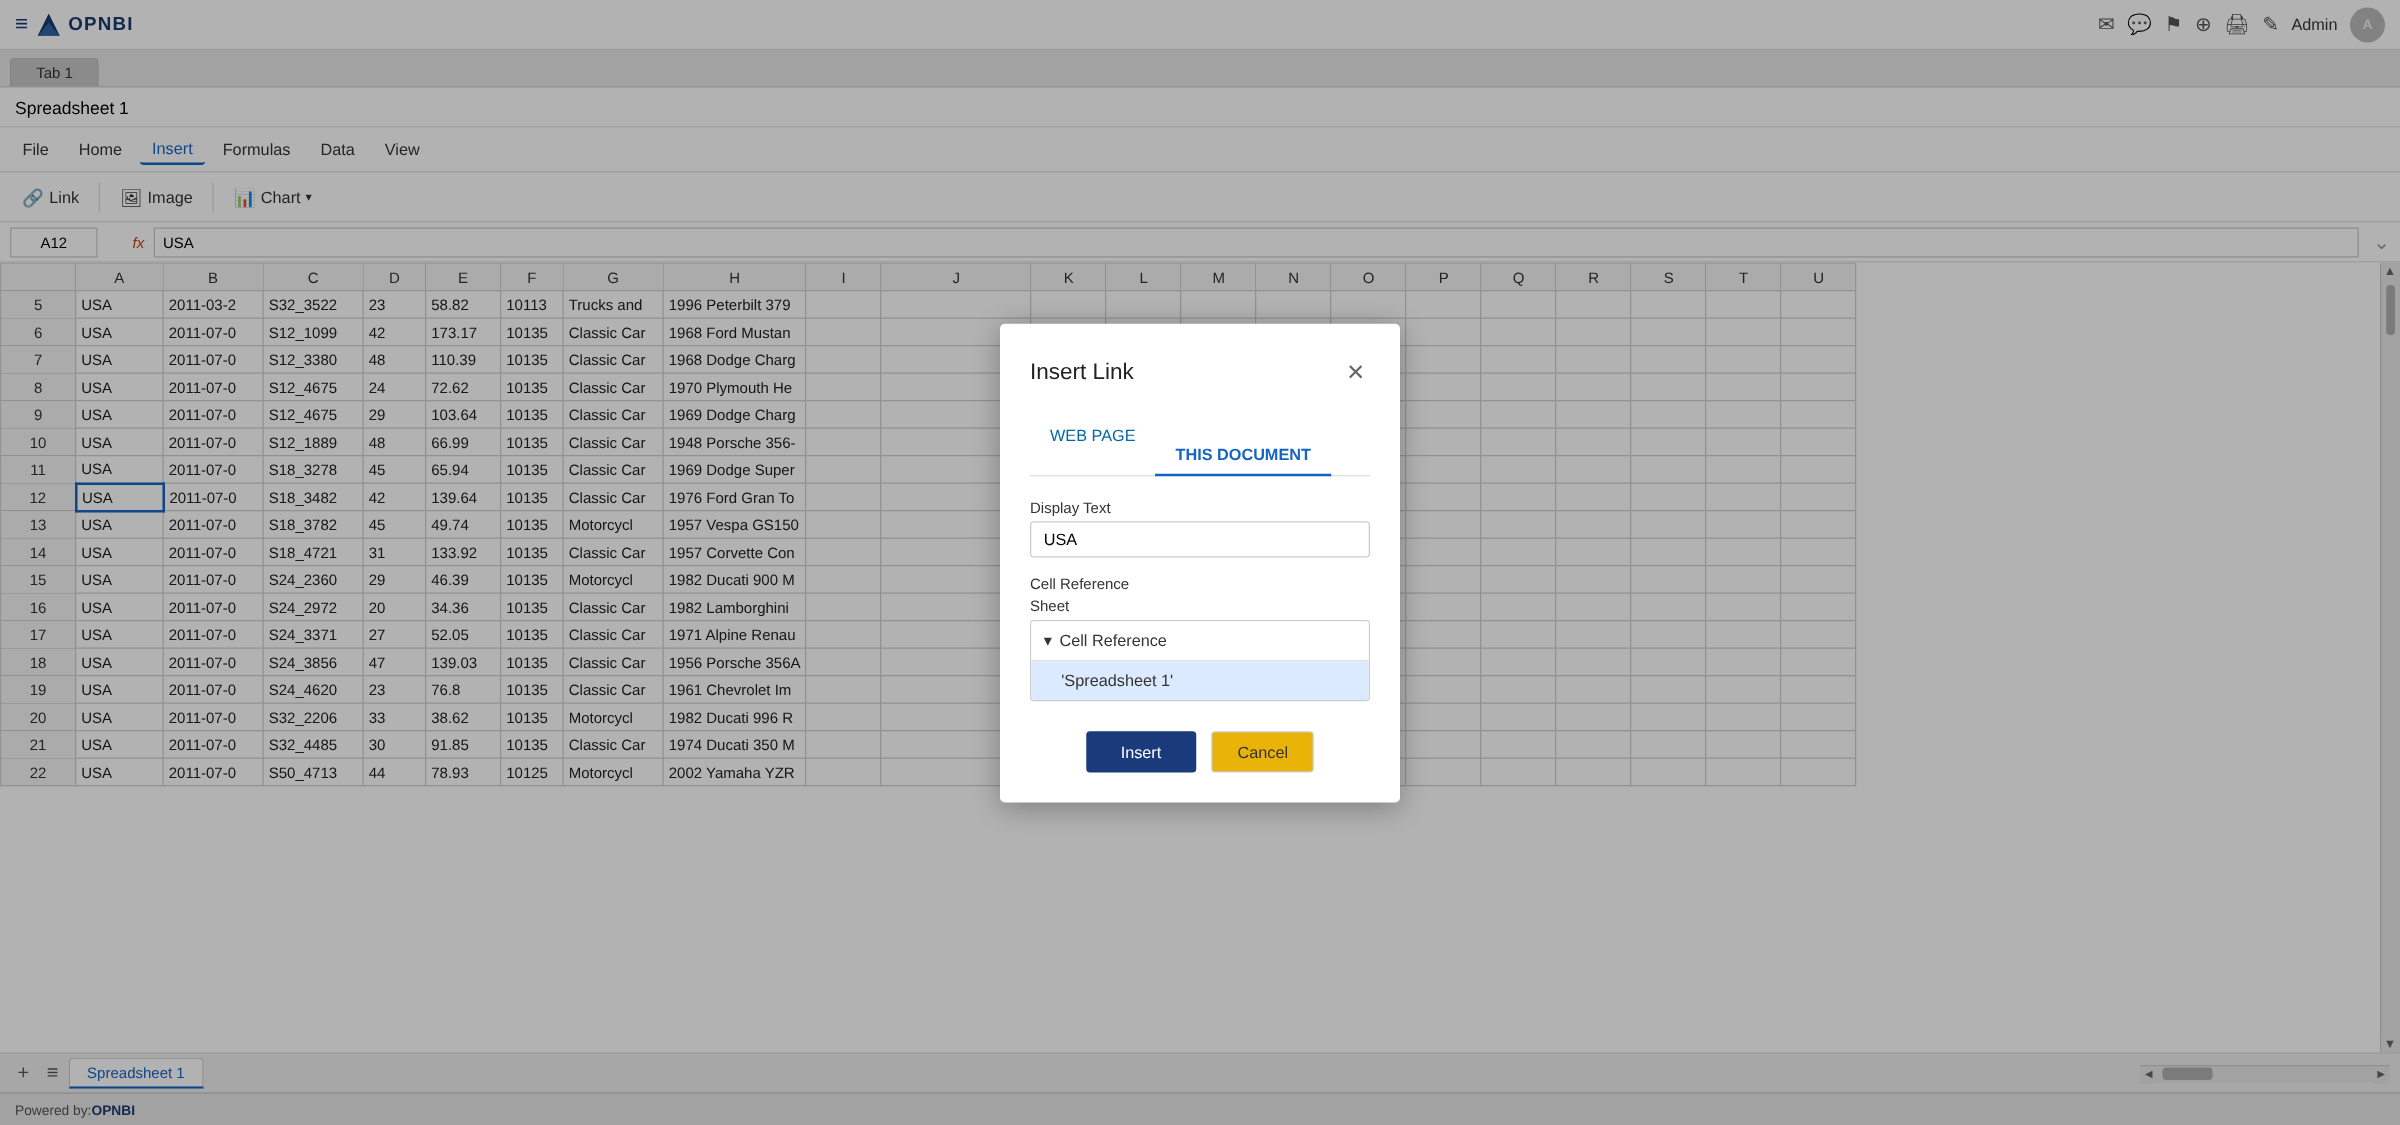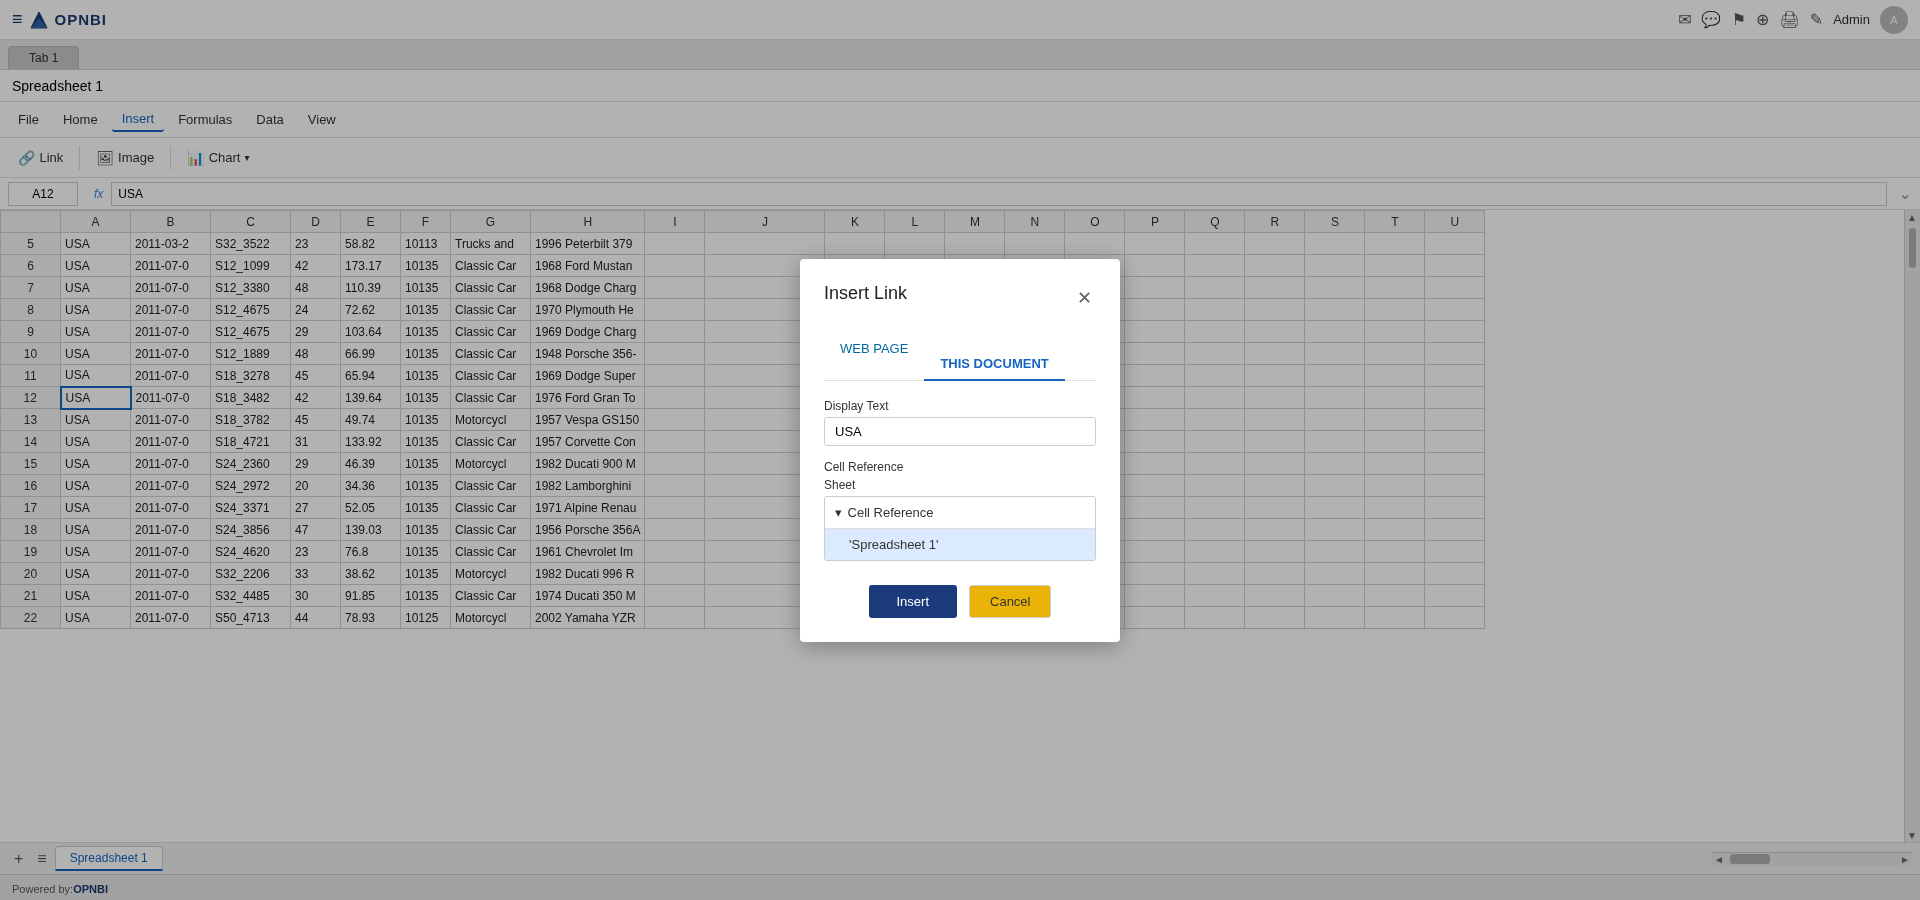--- a/index.html
+++ b/index.html
@@ -59,21 +59,21 @@
 
     
     .formula-bar {
       background: #fff; display: flex; align-items: center;
       padding: 2px 8px; height: 32px; border-bottom: 1px solid #e0e0e0; gap: 8px;
     }
     .cell-ref-box {
       width: 70px; border: 1px solid #ccc; padding: 2px 6px; font-size: 12px;
       text-align: center; height: 24px;
     }
-    .fx-label { color: #3b82f6; font-size: 12px; font-style: italic; margin-left: 8px; }
+    .fx-label { color: #c2410c; font-size: 12px; font-style: italic; margin-left: 20px; }
     .formula-input {
       flex: 1; border: 1px solid #ccc; padding: 2px 6px; font-size: 12px; height: 24px;
     }
     .formula-expand { font-size: 16px; color: #999; margin-left: 4px; cursor: pointer; }
 
     
     .sheet-container {
       flex: 1; overflow: hidden; background: #fff; position: relative;
     }
     .sheet-scroll {
@@ -121,21 +121,21 @@
     .modal-overlay {
       position: fixed; top: 0; left: 0; right: 0; bottom: 0;
       background: rgba(0,0,0,0.3); z-index: 100;
       display: flex; align-items: center; justify-content: center;
     }
     .modal {
       background: #fff; border-radius: 4px; box-shadow: 0 4px 24px rgba(0,0,0,0.3);
       width: 320px; padding: 24px;
     }
     .modal-header {
-      display: flex; justify-content: space-between; align-items: flex-start;
+      display: flex; justify-content: space-between; align-items: center;
       margin-bottom: 20px;
     }
     .modal-title { font-size: 18px; font-weight: 400; color: #222; }
     .modal-close { cursor: pointer; font-size: 18px; color: #666; border: none; background: none; padding: 4px; }
 
     
     .modal-tabs { display: flex; border-bottom: 1px solid #e0e0e0; margin-bottom: 18px; }
     .modal-tab {
       padding: 8px 16px; cursor: pointer; font-size: 13px; color: #0369a1;
       border-bottom: 2px solid transparent; margin-bottom: -1px;

